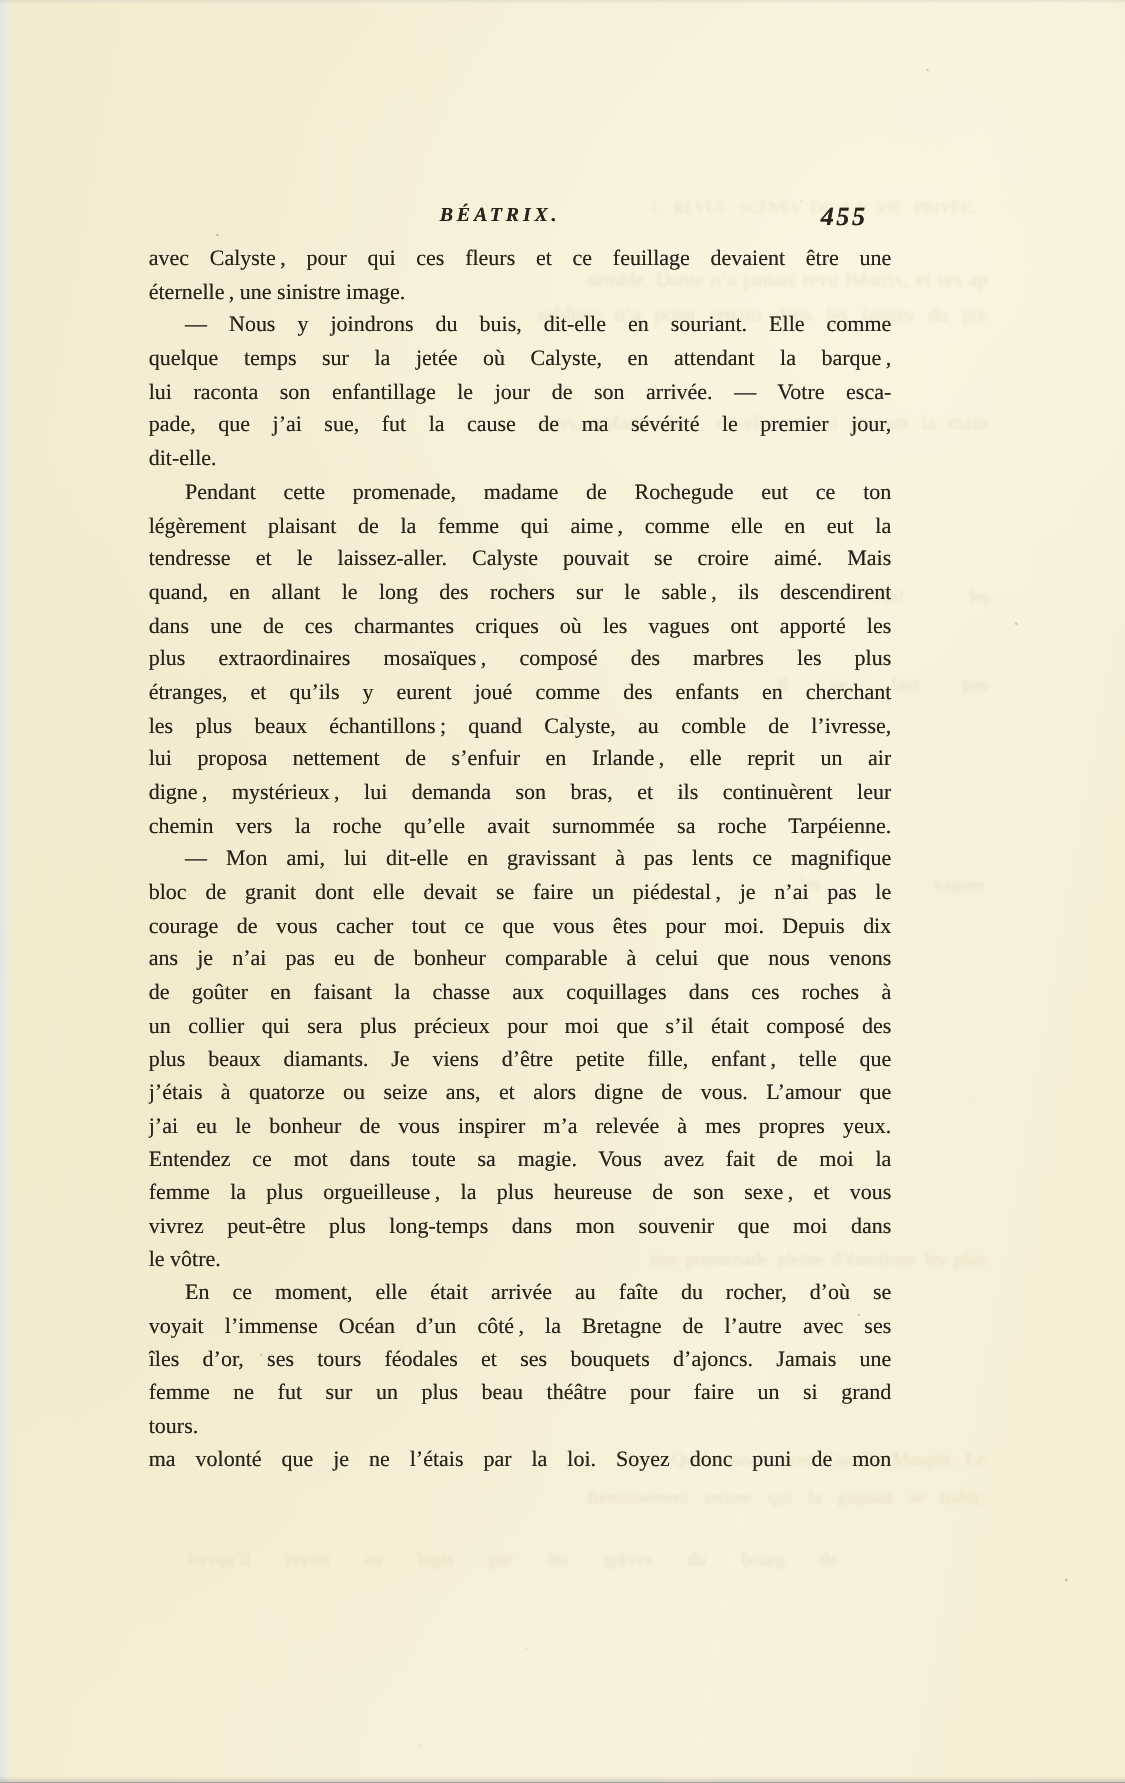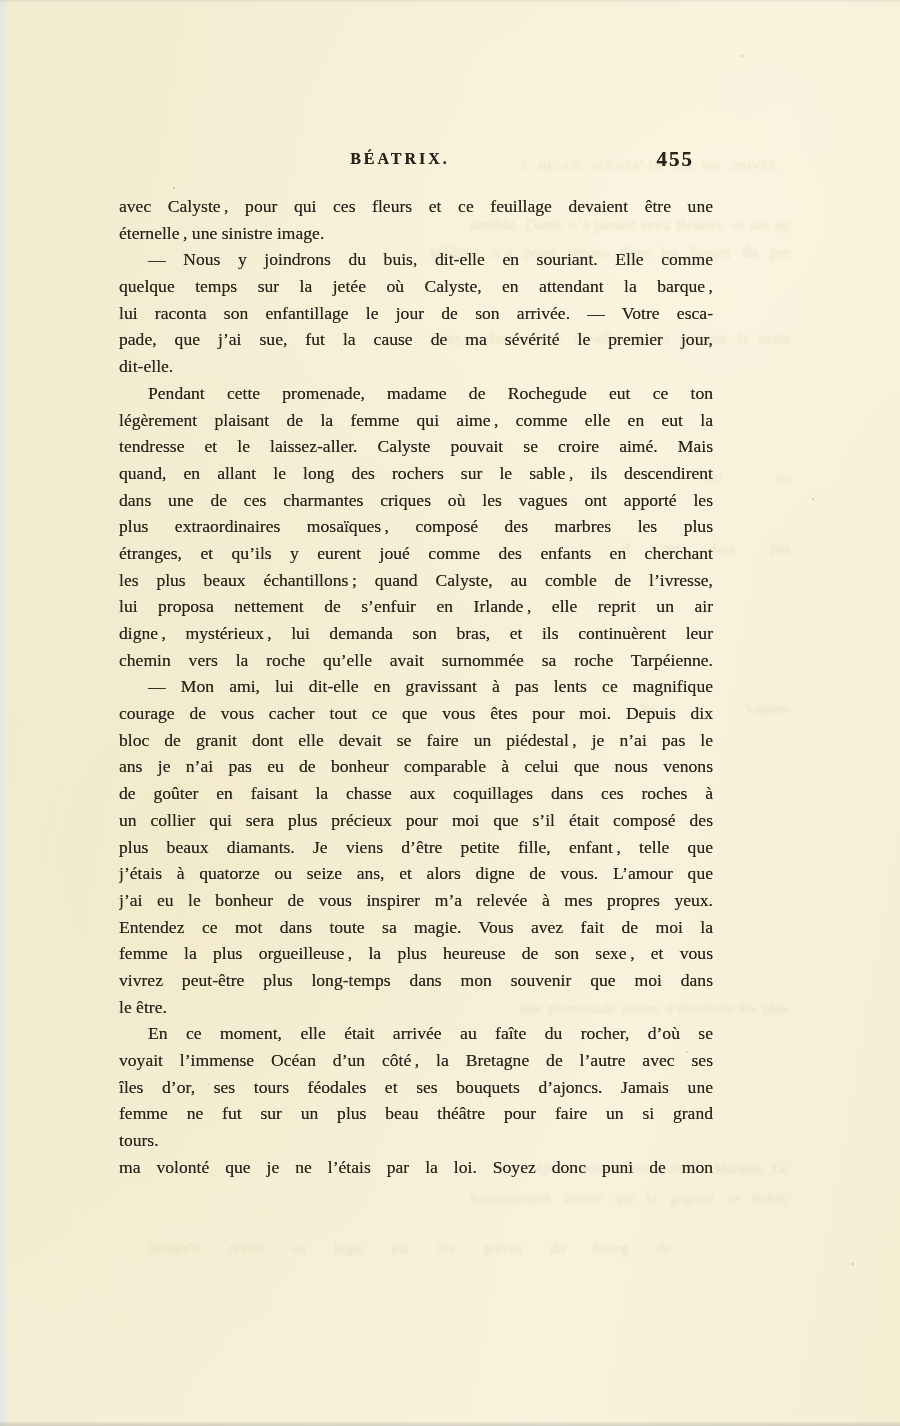--- a/index.html
+++ b/index.html
@@ -23,21 +23,21 @@
   .edge-bottom {
     position: absolute; left: 0; bottom: 0; width: 100%; height: 5px;
     background: linear-gradient(to top, rgba(150,150,142,0.4), rgba(150,150,142,0));
   }
   .edge-top {
     position: absolute; left: 0; top: 0; width: 100%; height: 3px;
     background: linear-gradient(to bottom, rgba(190,190,182,0.35), rgba(190,190,182,0));
   }
   
   .header {
-    position: absolute; left: 119px; top: 147px; width: 594px; height: 26px;
+    position: absolute; left: 119px; top: 161px; width: 594px; height: 26px; font-style: italic;
   }
   .running-title {
     position: absolute; left: calc(50% - 16px); transform: translateX(-50%);
     top: 3px;
     font-size: 16px; font-weight: bold; letter-spacing: 3px;
     text-shadow: 0 0 0.5px rgba(41,35,28,0.7);
   }
   .page-number {
     position: absolute; right: 19px; top: 0;
     font-size: 21px; font-weight: bold; letter-spacing: 2px;
@@ -128,32 +128,32 @@
       <div class="line">tendresse et le laissez-aller. Calyste pouvait se croire aimé. Mais</div>
       <div class="line">quand, en allant le long des rochers sur le sable , ils descendirent</div>
       <div class="line">dans une de ces charmantes criques où les vagues ont apporté les</div>
       <div class="line">plus extraordinaires mosaïques , composé des marbres les plus</div>
       <div class="line">étranges, et qu’ils y eurent joué comme des enfants en cherchant</div>
       <div class="line">les plus beaux échantillons ; quand Calyste, au comble de l’ivresse,</div>
       <div class="line">lui proposa nettement de s’enfuir en Irlande , elle reprit un air</div>
       <div class="line">digne , mystérieux , lui demanda son bras, et ils continuèrent leur</div>
       <div class="line">chemin vers la roche qu’elle avait surnommée sa roche Tarpéienne.</div>
       <div class="line indent">— Mon ami, lui dit-elle en gravissant à pas lents ce magnifique</div>
+      <div class="line">bloc de granit dont elle devait se faire un piédestal , je n’ai pas le</div>
       <div class="line">courage de vous cacher tout ce que vous êtes pour moi. Depuis dix</div>
-      <div class="line">bloc de granit dont elle devait se faire un piédestal , je n’ai pas le</div>
       <div class="line">ans je n’ai pas eu de bonheur comparable à celui que nous venons</div>
       <div class="line">de goûter en faisant la chasse aux coquillages dans ces roches à</div>
       <div class="line">un collier qui sera plus précieux pour moi que s’il était composé des</div>
       <div class="line">plus beaux diamants. Je viens d’être petite fille, enfant , telle que</div>
       <div class="line">j’étais à quatorze ou seize ans, et alors digne de vous. L’amour que</div>
       <div class="line">j’ai eu le bonheur de vous inspirer m’a relevée à mes propres yeux.</div>
       <div class="line">Entendez ce mot dans toute sa magie. Vous avez fait de moi la</div>
       <div class="line">femme la plus orgueilleuse , la plus heureuse de son sexe , et vous</div>
       <div class="line">vivrez peut-être plus long-temps dans mon souvenir que moi dans</div>
-      <div class="line end">le être.</div>
+      <div class="line end">le vôtre.</div>
       <div class="line indent">En ce moment, elle était arrivée au faîte du rocher, d’où se</div>
       <div class="line">voyait l’immense Océan d’un côté , la Bretagne de l’autre avec ses</div>
       <div class="line">îles d’or, ses tours féodales et ses bouquets d’ajoncs. Jamais une</div>
       <div class="line">femme ne fut sur un plus beau théâtre pour faire un si grand</div>
       <div class="line end">tours.</div>
       <div class="line">ma volonté que je ne l’étais par la loi. Soyez donc puni de mon</div>
     </div>
 
   <div class="speckles"></div>
 

